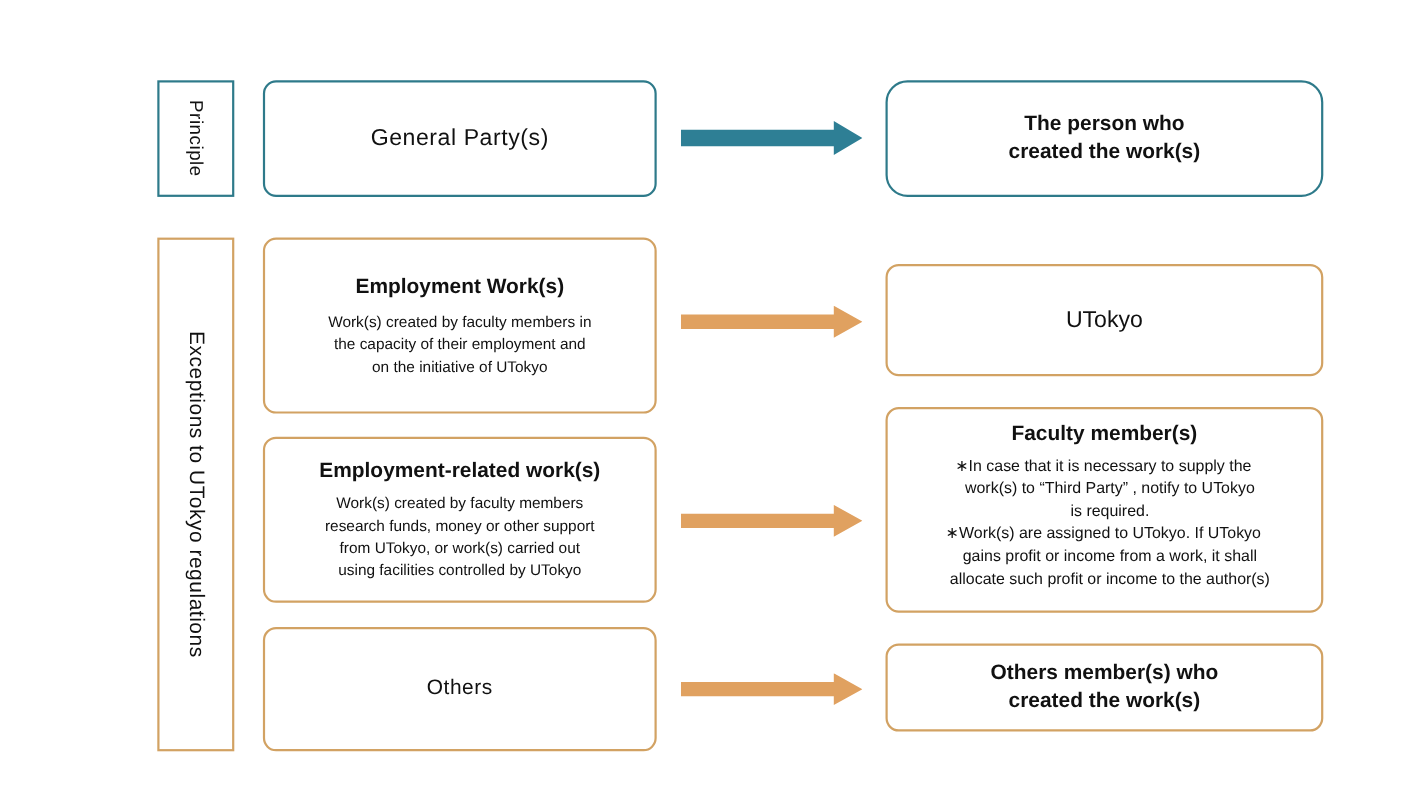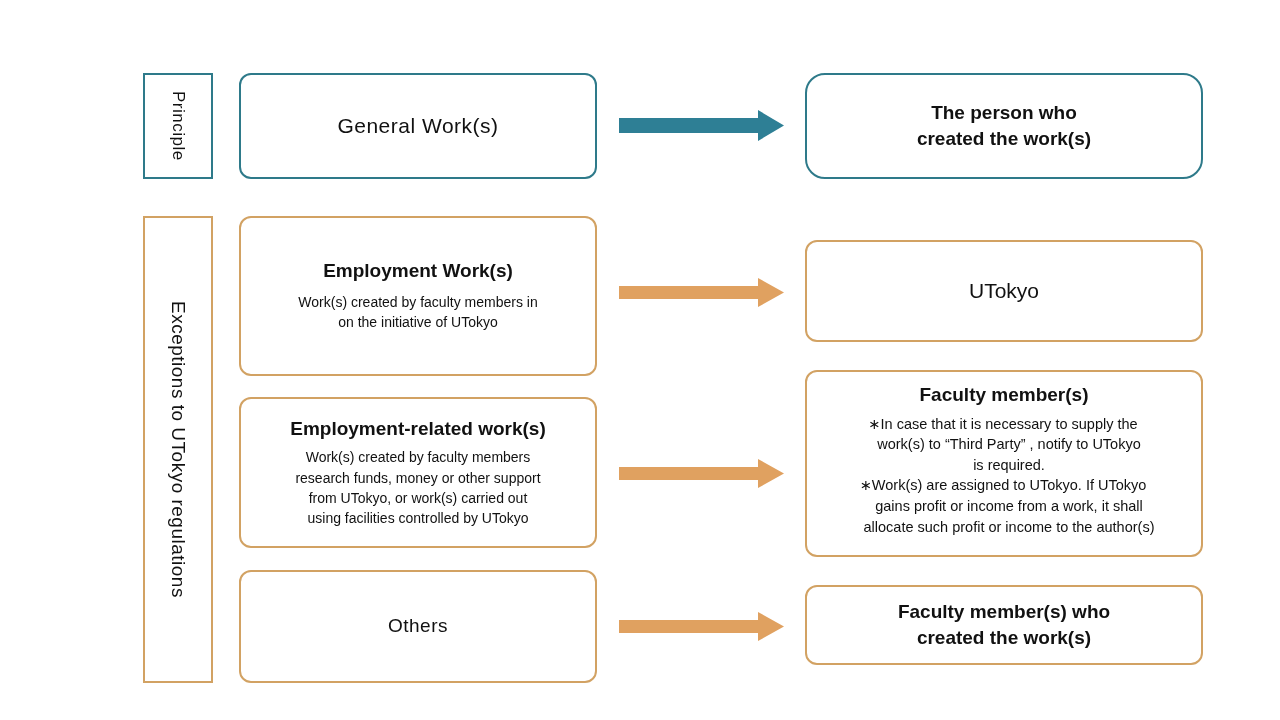--- a/index.html
+++ b/index.html
@@ -107,39 +107,40 @@
 </head>
 <body>
 
 <div id="stage">
 
   <div class="sidelabel teal" style="left:143px; top:73px; width:70px; height:106px;">
     <span class="vtext" style="font-size:17px;">Principle</span>
   </div>
 
   <div class="box rounded teal" style="left:239px; top:73px; width:358px; height:106px;">
-    <span class="title-lg">General Work(s)</span>
+    <span class="title-lg">General Party(s)</span>
   </div>
 
   <svg class="arrow" style="left:619px; top:110px;" width="165" height="32" viewBox="0 0 165 32">
     <path d="M0,8 L139,8 L139,0 L165,15.5 L139,31 L139,23 L0,23 Z" fill="#2E7F95"></path>
   </svg>
 
   <div class="box rounded teal" style="left:805px; top:73px; width:398px; height:106px;border-radius:20px;">
     <span class="title-right">The person who</span>
     <span class="title-right">created the work(s)</span>
   </div>
 
   <div class="sidelabel orange" style="left:143px; top:216px; width:70px; height:467px;">
     <span class="vtext" style="font-size:19px;">Exceptions to UTokyo regulations</span>
   </div>
 
   <div class="box rounded orange" style="left:239px; top:216px; width:358px; height:160px; justify-content:center;">
     <span class="title-bold" style="margin-bottom:9px;">Employment Work(s)</span>
     <span class="body-sm">Work(s) created by faculty members in</span>
+    <span class="body-sm">the capacity of their employment and</span>
     <span class="body-sm">on the initiative of UTokyo</span>
   </div>
 
   <svg class="arrow" style="left:619px; top:278px;" width="165" height="30" viewBox="0 0 165 30">
     <path d="M0,8 L139,8 L139,0 L165,14.5 L139,29 L139,21 L0,21 Z" fill="#E0A160"></path>
   </svg>
 
   <div class="box rounded orange" style="left:805px; top:240px; width:398px; height:102px;">
     <span class="title-right" style="font-weight:400; font-size:21px;">UTokyo</span>
   </div>
@@ -171,17 +172,17 @@
 
   <div class="box rounded orange" style="left:239px; top:570px; width:358px; height:113px;">
     <span class="title-lg" style="font-size:19px;">Others</span>
   </div>
 
   <svg class="arrow" style="left:619px; top:612px;" width="165" height="30" viewBox="0 0 165 30">
     <path d="M0,8 L139,8 L139,0 L165,14.5 L139,29 L139,21 L0,21 Z" fill="#E0A160"></path>
   </svg>
 
   <div class="box rounded orange" style="left:805px; top:585px; width:398px; height:80px;">
-    <span class="title-right">Faculty member(s) who</span>
+    <span class="title-right">Others member(s) who</span>
     <span class="title-right">created the work(s)</span>
   </div>
 
 </div>
 
 </body></html>

